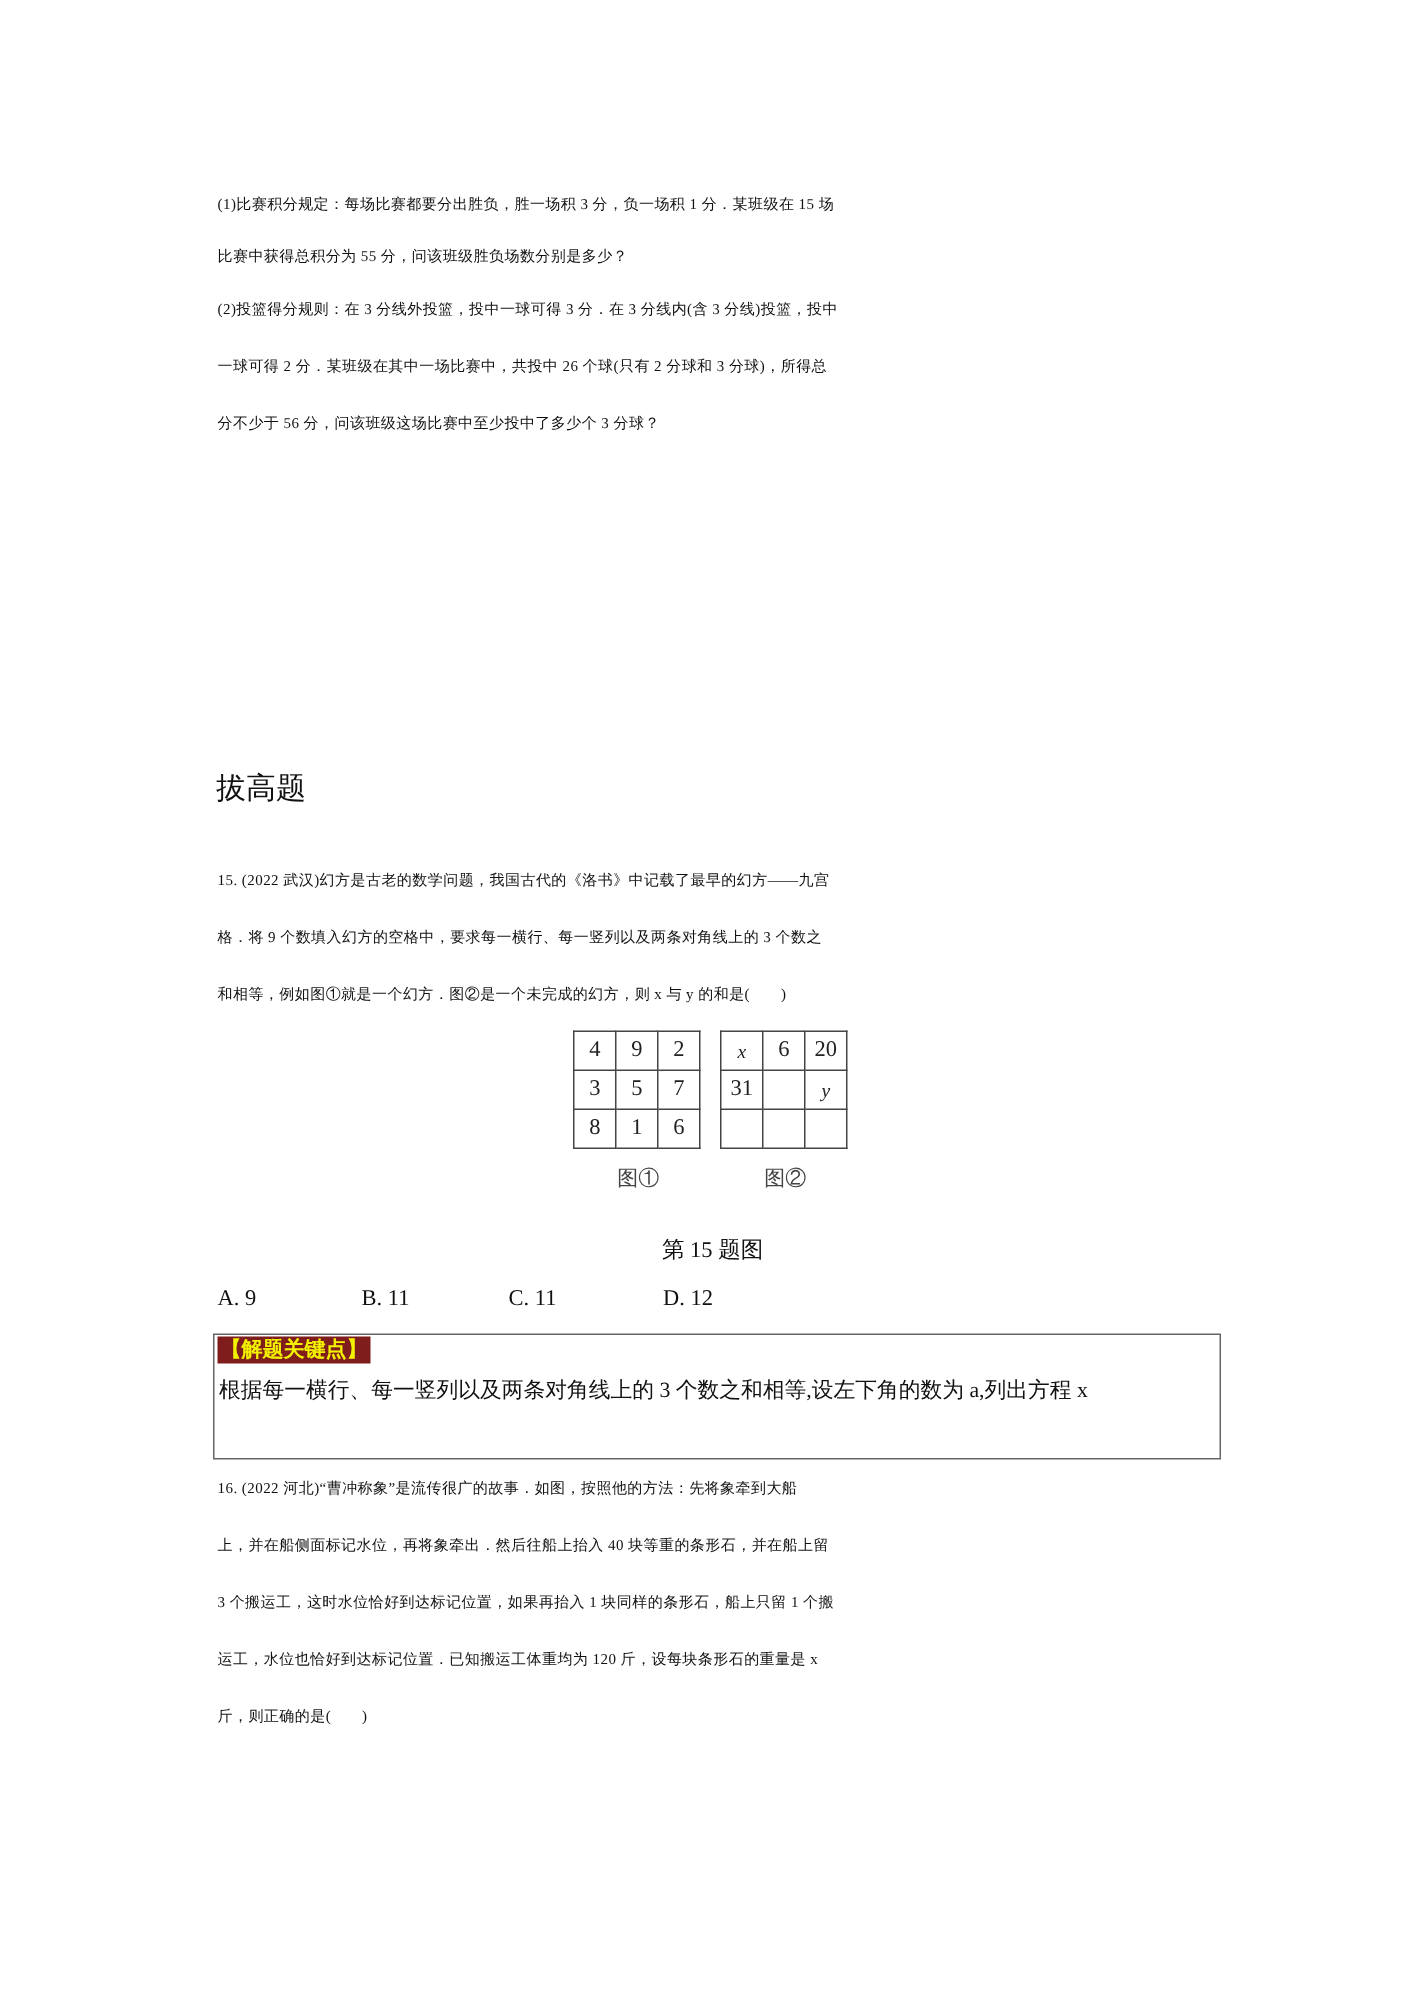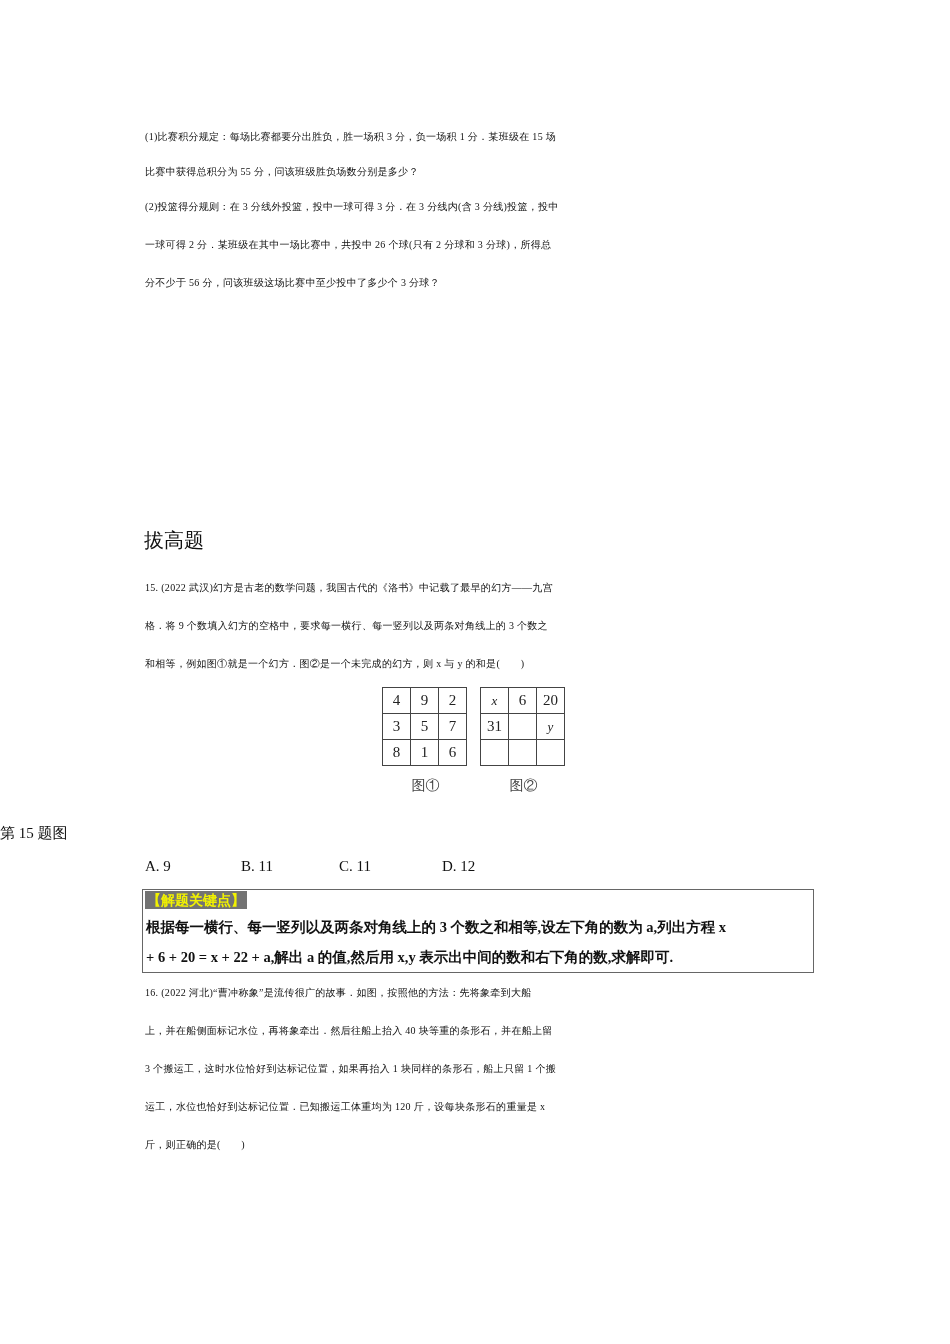--- a/index.html
+++ b/index.html
@@ -7,57 +7,57 @@
       width: 950px; height: 1344px; position: relative; overflow: hidden;
       font-family: "Liberation Serif", "DejaVu Serif", serif;
       color: #111;
     }
     .line {
       position: absolute; left: 145px; width: 665px;
       font-size: 10px; line-height: 20px; white-space: nowrap;
       letter-spacing: 0.3px;
     }
     .heading {
-      position: absolute; left: 144px; top: 527px;
+      position: absolute; left: 144px; top: 512px;
       font-family: "DejaVu Sans", "Liberation Sans", sans-serif;
       font-size: 20px; line-height: 26px; color: #111;
     }
     .grid {
       position: absolute; border-collapse: collapse;
     }
     .grid td {
       width: 27px; height: 25px; border: 1px solid #444;
       text-align: center; vertical-align: middle;
       font-size: 15px; padding: 0; color: #222;
     }
     .grid td.var { font-style: italic; font-size: 13px; }
     .caption {
       position: absolute; font-size: 14px; color: #444; text-align: center;
     }
     .fig-caption {
       position: absolute; left: 0; width: 950px; top: 824px;
-      text-align: left; font-size: 15px;
+      text-align: center; font-size: 15px;
     }
     .options {
       position: absolute; left: 145px; top: 858px; font-size: 15px;
     }
     .options span { position: absolute; white-space: nowrap; }
     .keybox {
       position: absolute; left: 142px; top: 889px; width: 672px; height: 84px;
       border: 1px solid #666; box-sizing: border-box;
     }
     .keytag {
       position: absolute; left: 2px; top: 1px;
-      background: #737373; color: #f2f200;
+      background: #7f1d1d; color: #f2f200;
       font-family: "DejaVu Sans", sans-serif; font-size: 14px;
       font-weight: bold; line-height: 18px; padding: 0 2px;
     }
     .keytext {
       position: absolute; left: 3px; width: 666px;
-      font-weight: bold; font-size: 14.5px; line-height: 20px; white-space: nowrap;
+      font-weight: normal; font-size: 14.5px; line-height: 20px; white-space: nowrap;
     }
   </style>
 </head>
 <body>
 
 <div class="line" style="top:127px">(1)比赛积分规定：每场比赛都要分出胜负，胜一场积 3 分，负一场积 1 分．某班级在 15 场</div>
 <div class="line" style="top:162px">比赛中获得总积分为 55 分，问该班级胜负场数分别是多少？</div>
 <div class="line" style="top:197px">(2)投篮得分规则：在 3 分线外投篮，投中一球可得 3 分．在 3 分线内(含 3 分线)投篮，投中</div>
 <div class="line" style="top:235px">一球可得 2 分．某班级在其中一场比赛中，共投中 26 个球(只有 2 分球和 3 分球)，所得总</div>
 <div class="line" style="top:273px">分不少于 56 分，问该班级这场比赛中至少投中了多少个 3 分球？</div>
@@ -115,20 +115,19 @@
 <div class="options">
   <span style="left:0px">A. 9</span>
   <span style="left:96px">B. 11</span>
   <span style="left:194px">C. 11</span>
   <span style="left:297px">D. 12</span>
 </div>
 
 <div class="keybox">
   <span class="keytag">【解题关键点】</span>
   <div class="keytext" style="top:27px">根据每一横行、每一竖列以及两条对角线上的 3 个数之和相等,设左下角的数为 a,列出方程 x</div>
-  <div class="keytext" style="top:57px">+ 6 + 20 = x + 22 + a,解出 a 的值,然后用 x,y 表示出中间的数和右下角的数,求解即可.</div>
 </div>
 
 <div class="line" style="top:983px">16. (2022 河北)“曹冲称象”是流传很广的故事．如图，按照他的方法：先将象牵到大船</div>
 <div class="line" style="top:1021px">上，并在船侧面标记水位，再将象牵出．然后往船上抬入 40 块等重的条形石，并在船上留</div>
 <div class="line" style="top:1059px">3 个搬运工，这时水位恰好到达标记位置，如果再抬入 1 块同样的条形石，船上只留 1 个搬</div>
 <div class="line" style="top:1097px">运工，水位也恰好到达标记位置．已知搬运工体重均为 120 斤，设每块条形石的重量是 x</div>
 <div class="line" style="top:1135px">斤，则正确的是(　　)</div>
 
 </body></html>

